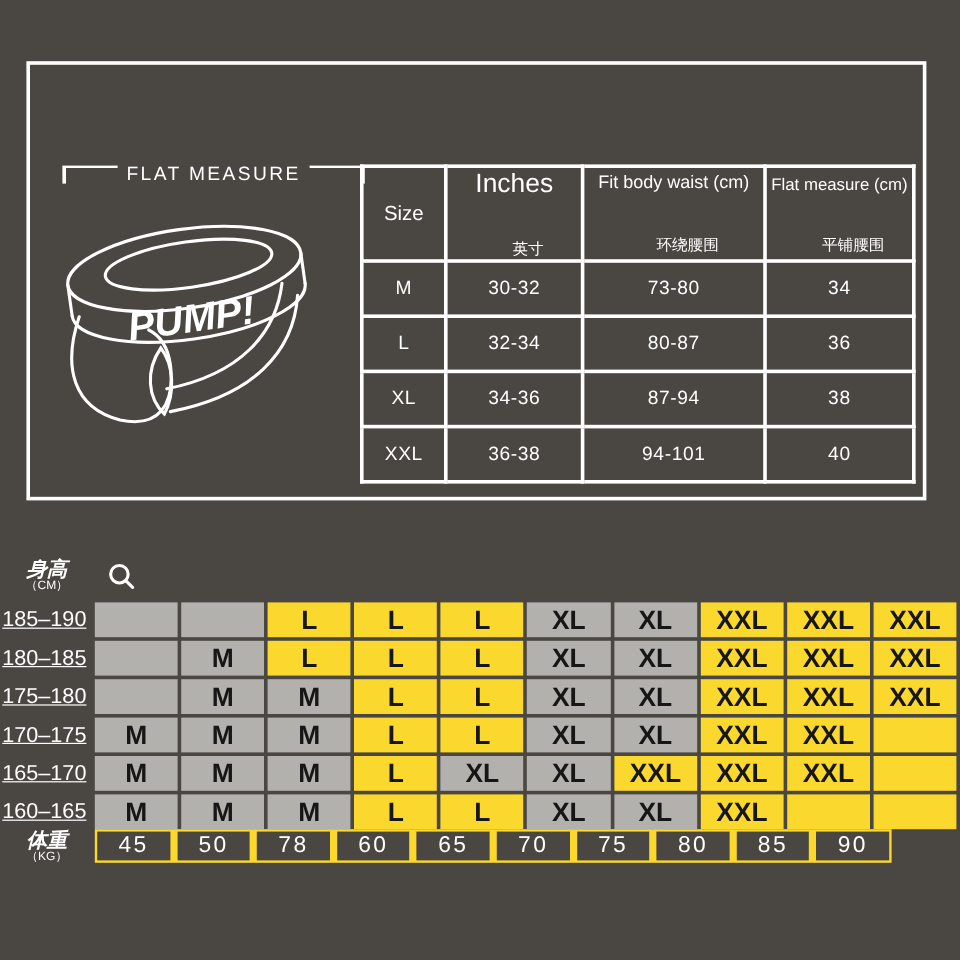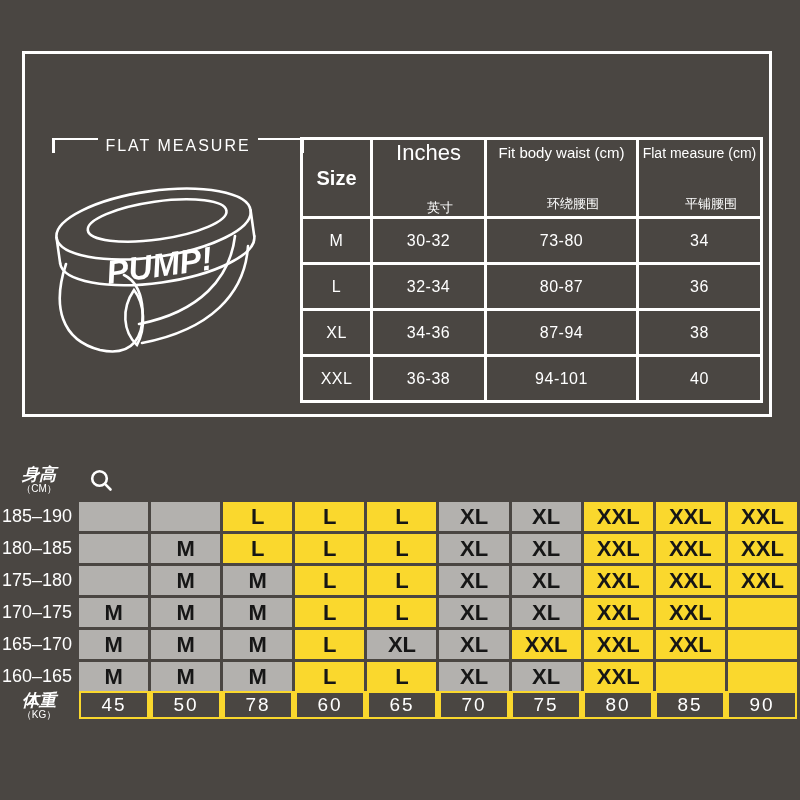--- a/index.html
+++ b/index.html
@@ -39,21 +39,21 @@
     border-collapse:collapse; table-layout:fixed; color:var(--white);
   }
   table.size-table th, table.size-table td{
     border:3px solid var(--white); text-align:center; vertical-align:middle;
     font-weight:normal; padding:0;
   }
   table.size-table thead tr{height:50px;}
   table.size-table tbody tr{height:46px;}
   .th-stack{display:flex; flex-direction:column; line-height:1.15; justify-content:center;gap:36px;}
   .th-en{font-size:15px;}
-  .th-en.size-h{font-size:20px;font-weight:bold;}
+  .th-en.size-h{font-size:17px;}
   .th-en.inches-h{font-size:22px;}
   .th-en.flat-h{font-size:14px;}
   .th-zh{font-size:13px;padding-left:23px;}
   table.size-table td{font-size:16px; letter-spacing:0.5px;}
 
   
   .axis-label{position:absolute; color:var(--white); text-align:center; line-height:1.05;}
   .axis-label .axis-zh{font-size:17px; font-weight:bold;font-style:italic;}
   .axis-label .axis-unit{font-size:10px;}
   .height-axis{left:10px; top:466px; width:58px;}
@@ -66,35 +66,35 @@
   .finder-heading .h-en{font-size:20px; letter-spacing:0.5px;}
   .finder-heading .h-zh{font-size:21px; font-weight:bold;}
   .finder-heading svg{margin-left:8px;}
 
   .row-labels{
     position:absolute; left:0; top:502px; width:72px;
     display:grid; grid-auto-rows:29px; row-gap:3px;
   }
   .row-label{
     color:var(--white); font-size:18px;
-    display:flex; align-items:center; justify-content:flex-end;
+    display:flex; align-items:center; justify-content:flex-end;text-decoration:underline;
   }
   .finder-grid{
     position:absolute; left:79px; top:502px; width:718px;
     display:grid; grid-template-columns:repeat(10,1fr); grid-auto-rows:29px; gap:3px;
   }
   .cell{
     display:flex; align-items:center; justify-content:center;
     font-size:22px; font-weight:bold; color:var(--ink);
   }
   .c-gray{background:var(--gray);}
   .c-yellow{background:var(--yellow);}
 
   .weight-row{
-    position:absolute; left:79px; top:691px; width:718px; height:28px;
+    position:absolute; left:79px; top:691px; width:664px; height:28px;
     background:var(--yellow); padding:2px; box-sizing:border-box;
     display:grid; grid-template-columns:repeat(10,1fr); gap:6px;
   }
   .w-cell{
     background:var(--bg); color:var(--white);
     display:flex; align-items:center; justify-content:center;
     font-size:19px; letter-spacing:2px;
   }
   .footnote{
     position:absolute; right:8px; top:727px;

